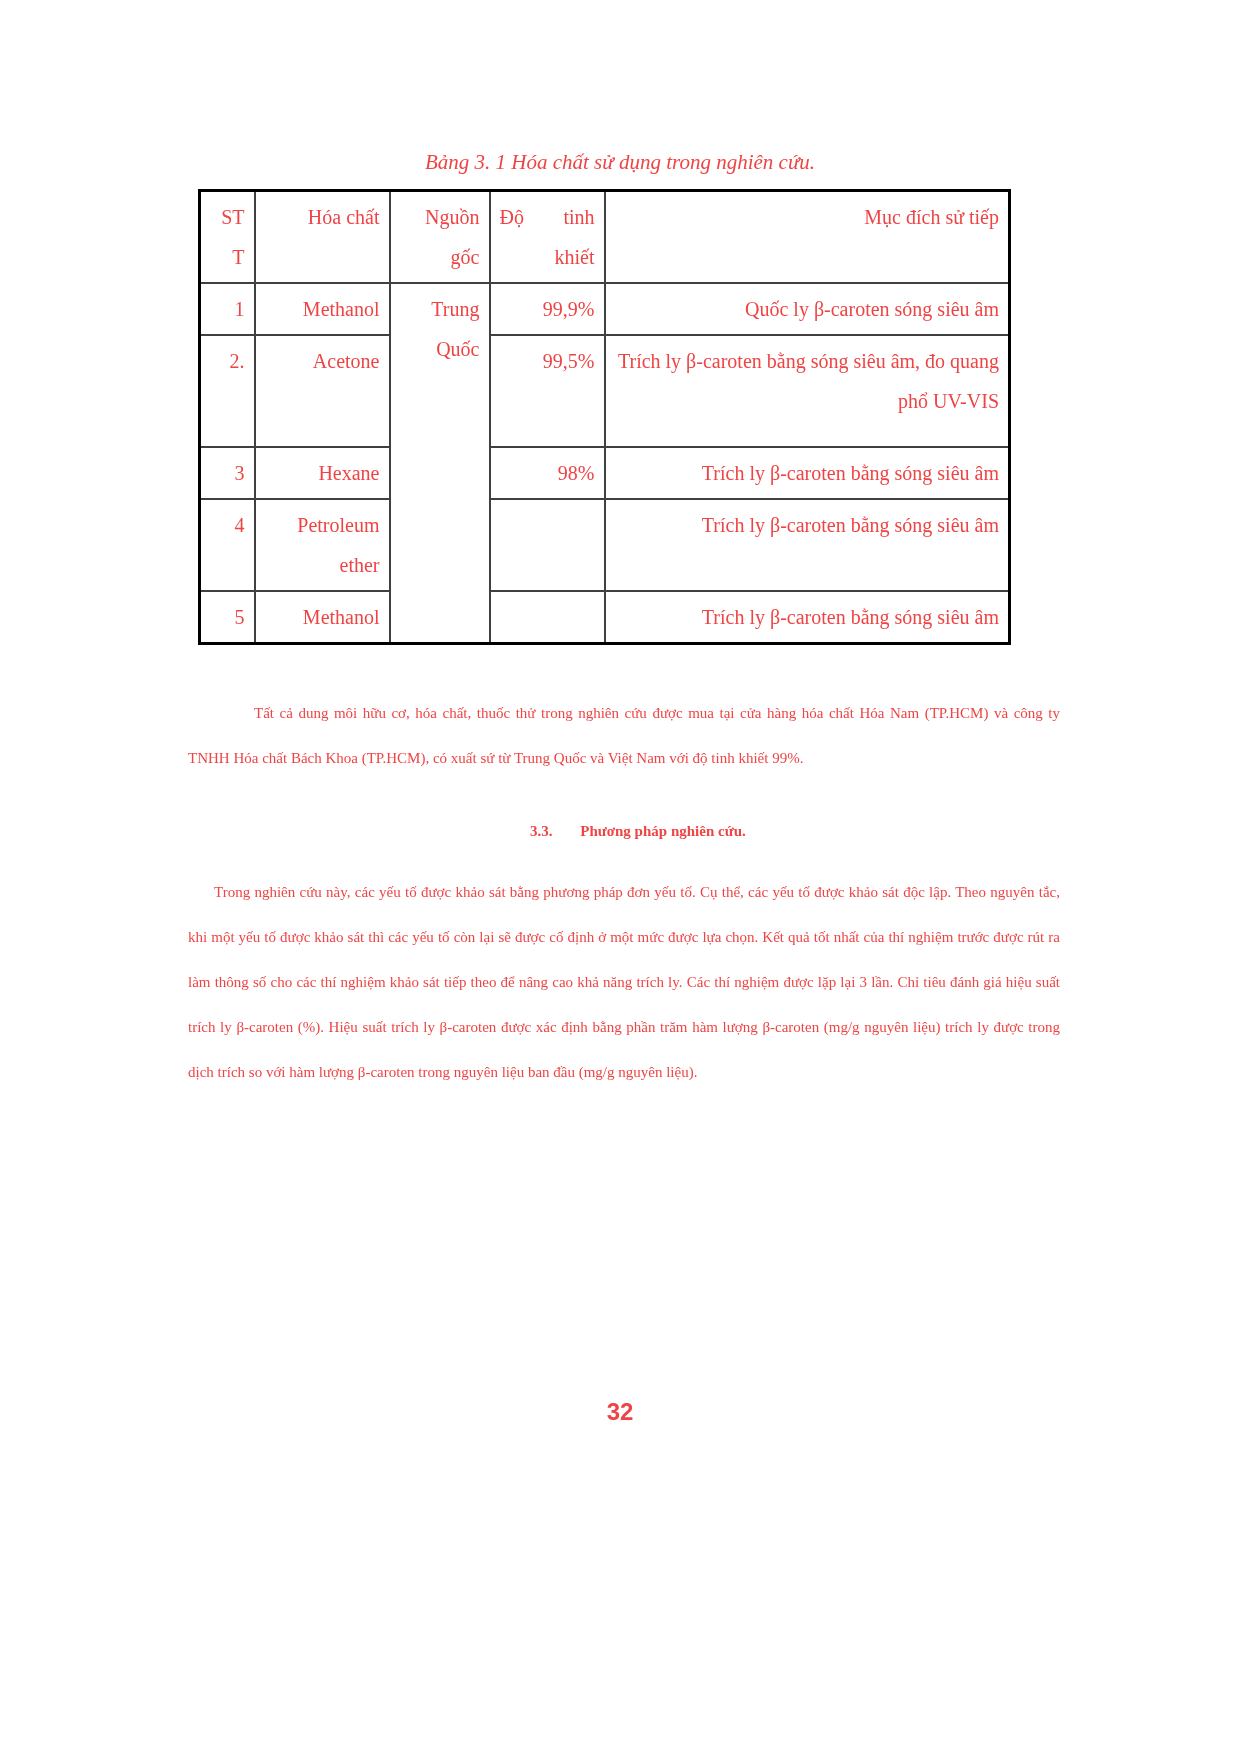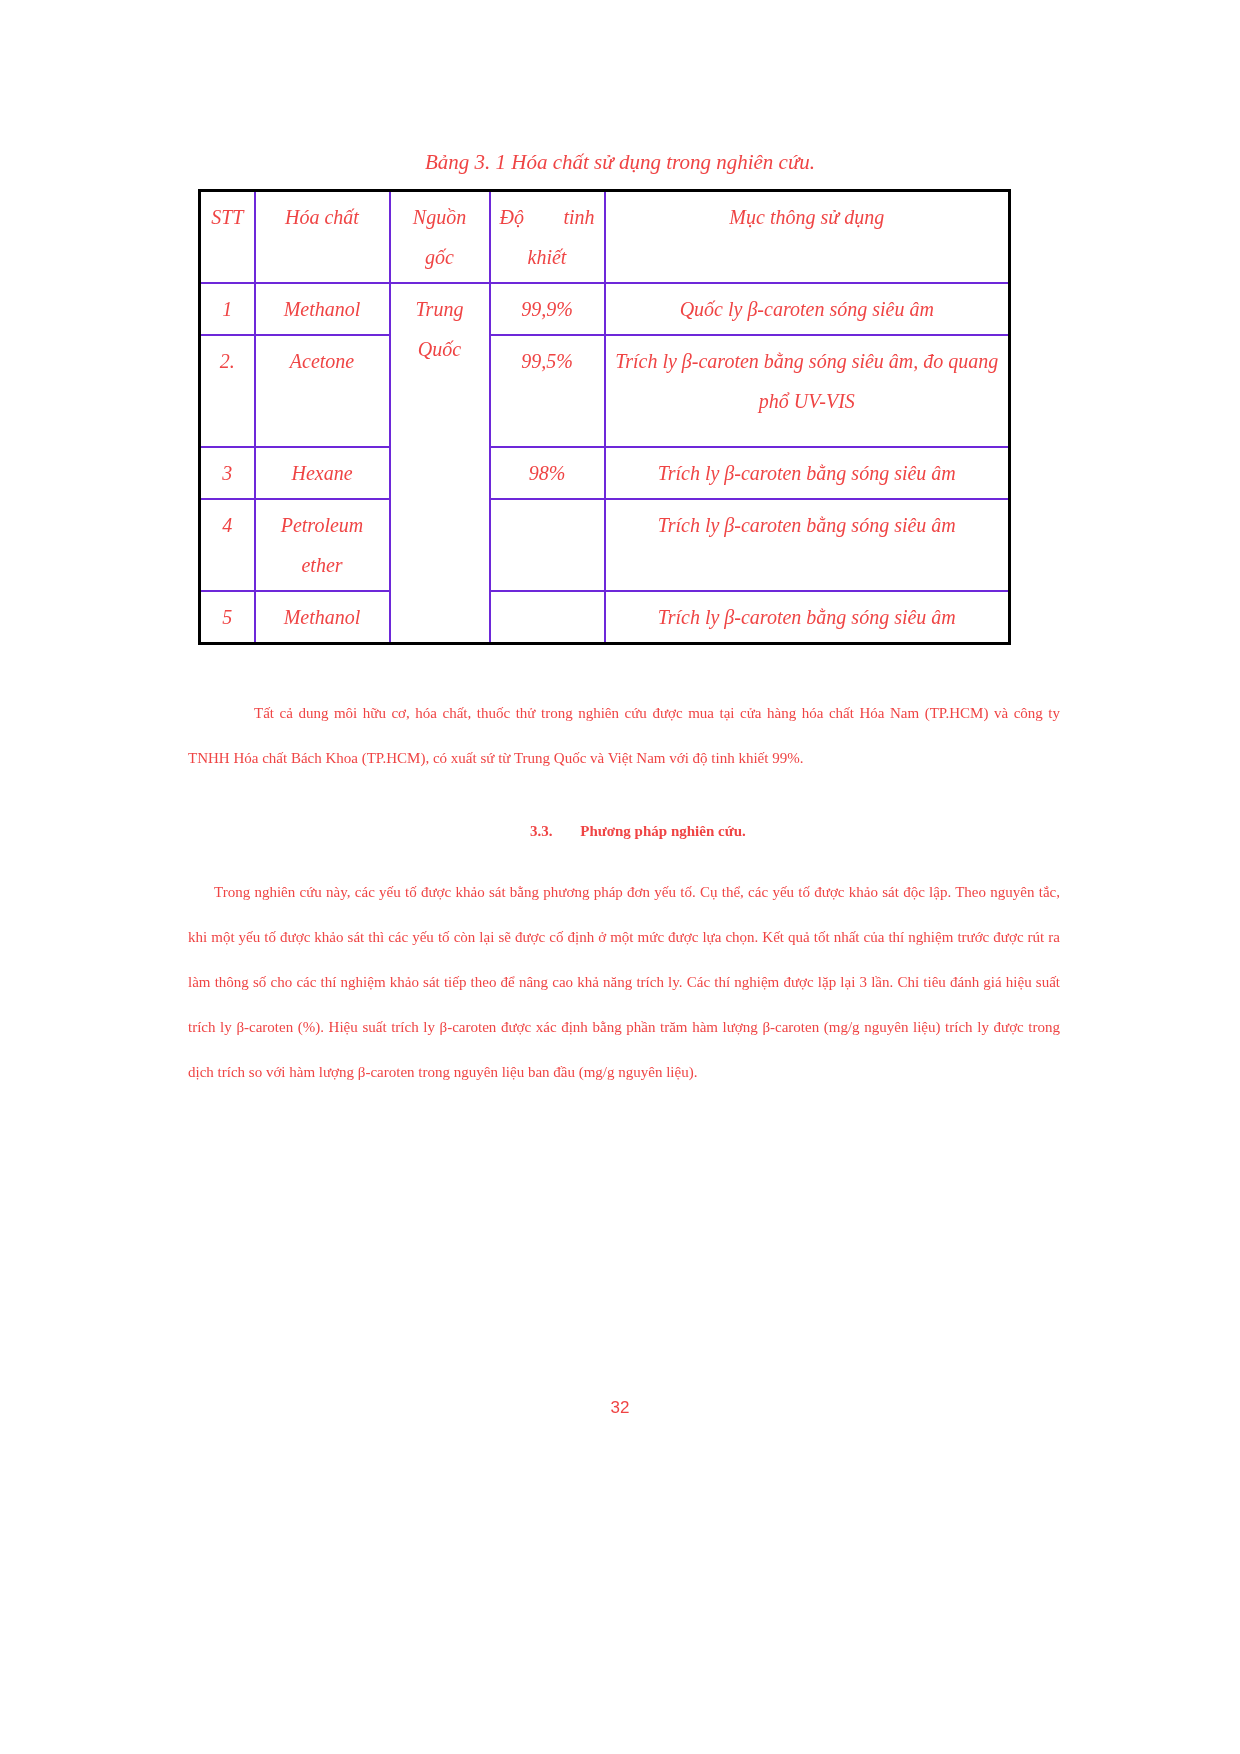--- a/index.html
+++ b/index.html
@@ -24,28 +24,27 @@
     font-size: 21px;
   }
   table.chem-table {
     border-collapse: collapse;
     margin-left: 198px;
     width: 810px;
     font-size: 20px;
     table-layout: fixed;
   }
   table.chem-table th, table.chem-table td {
-    border: 2px solid #6d28d9;
+    border: 2px solid #404040;
     font-weight: normal;
-    text-align: center;
+    text-align: right;
     vertical-align: top;
     padding: 5px 9px;
     line-height: 40px;
     word-wrap: break-word;
-    font-style: italic;
   }
   table.chem-table { border: 3px solid #000000; }
   .col-stt   { width: 55px; }
   .col-chem  { width: 135px; }
   .col-orig  { width: 100px; }
   .col-pur   { width: 115px; }
   .col-purp  { width: 405px; }
   td.origin-merged {
     vertical-align: middle;
     text-align: left;
@@ -78,22 +77,23 @@
   .para2 {
     margin-top: 16px;
     text-indent: 26px;
   }
   .page-number {
     position: absolute;
     top: 1398px;
     left: 0;
     width: 1240px;
     text-align: center;
-    font-size: 17px;
+    font-size: 24px;
     font-family: "Liberation Sans", sans-serif;
+    font-weight: bold;
   }
 </style>
 </head>
 <body>
 
 <div class="page">
 
   <div class="caption">Bảng 3. 1 Hóa chất sử dụng trong nghiên cứu.</div>
 
   <table class="chem-table">
@@ -109,21 +109,21 @@
         <th>STT</th>
         <th>Hóa chất</th>
         <th>Nguồn gốc</th>
         <th>
           <div class="purity-l1">
             <span>Độ</span>
             <span>tinh</span>
           </div>
           <div>khiết</div>
         </th>
-        <th>Mục thông sử dụng</th>
+        <th>Mục đích sử tiếp</th>
       </tr>
       <tr>
         <td>1</td>
         <td>Methanol</td>
         <td class="origin-merged" rowspan="5">Trung Quốc</td>
         <td>99,9%</td>
         <td>Quốc ly β-caroten sóng siêu âm</td>
       </tr>
       <tr class="row-tall">
         <td>2.</td>

